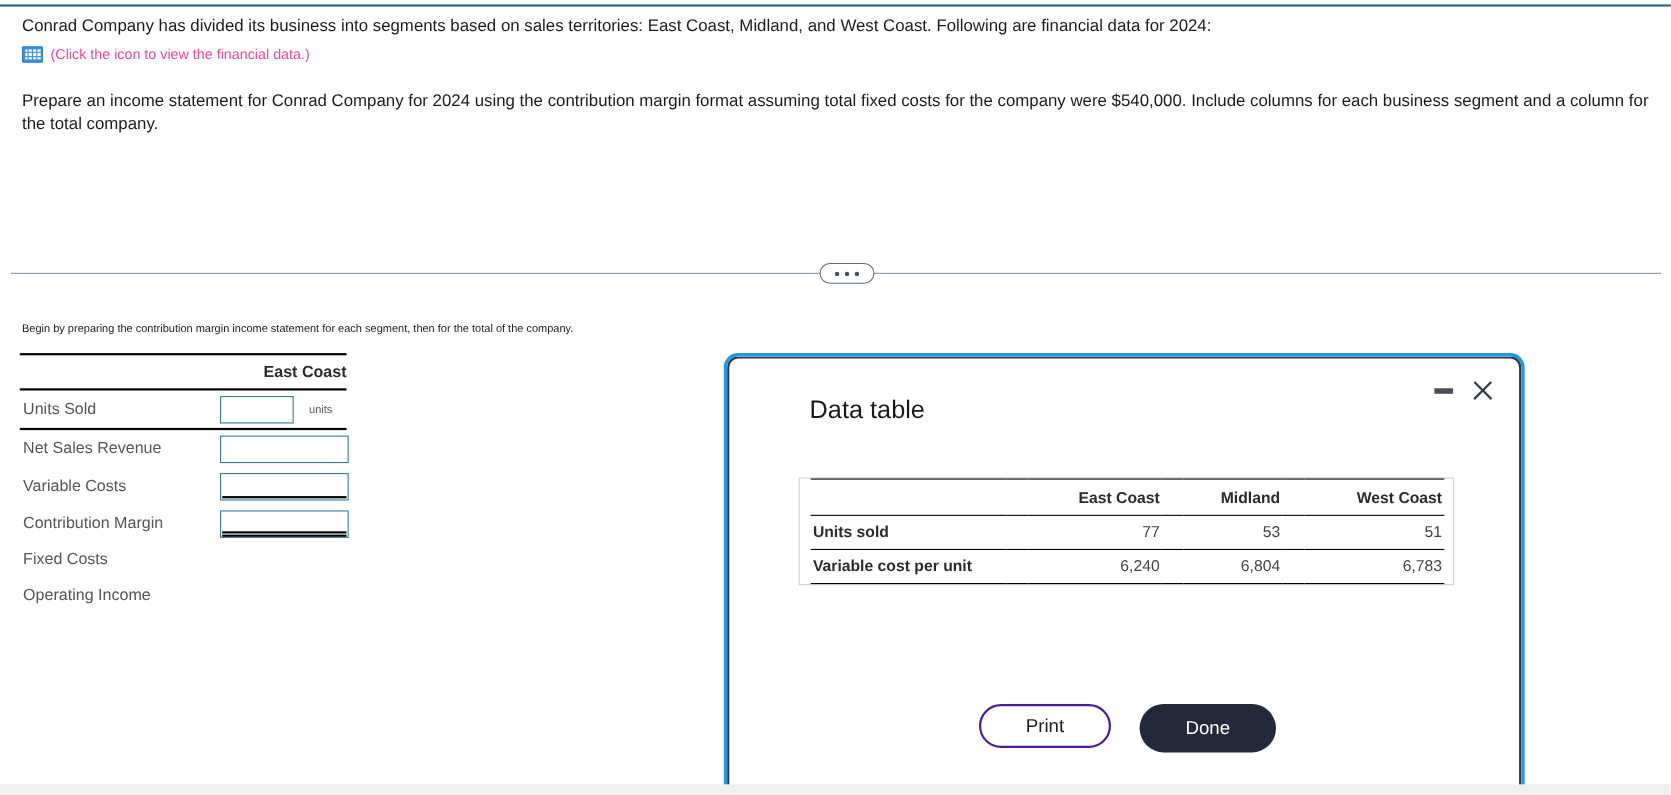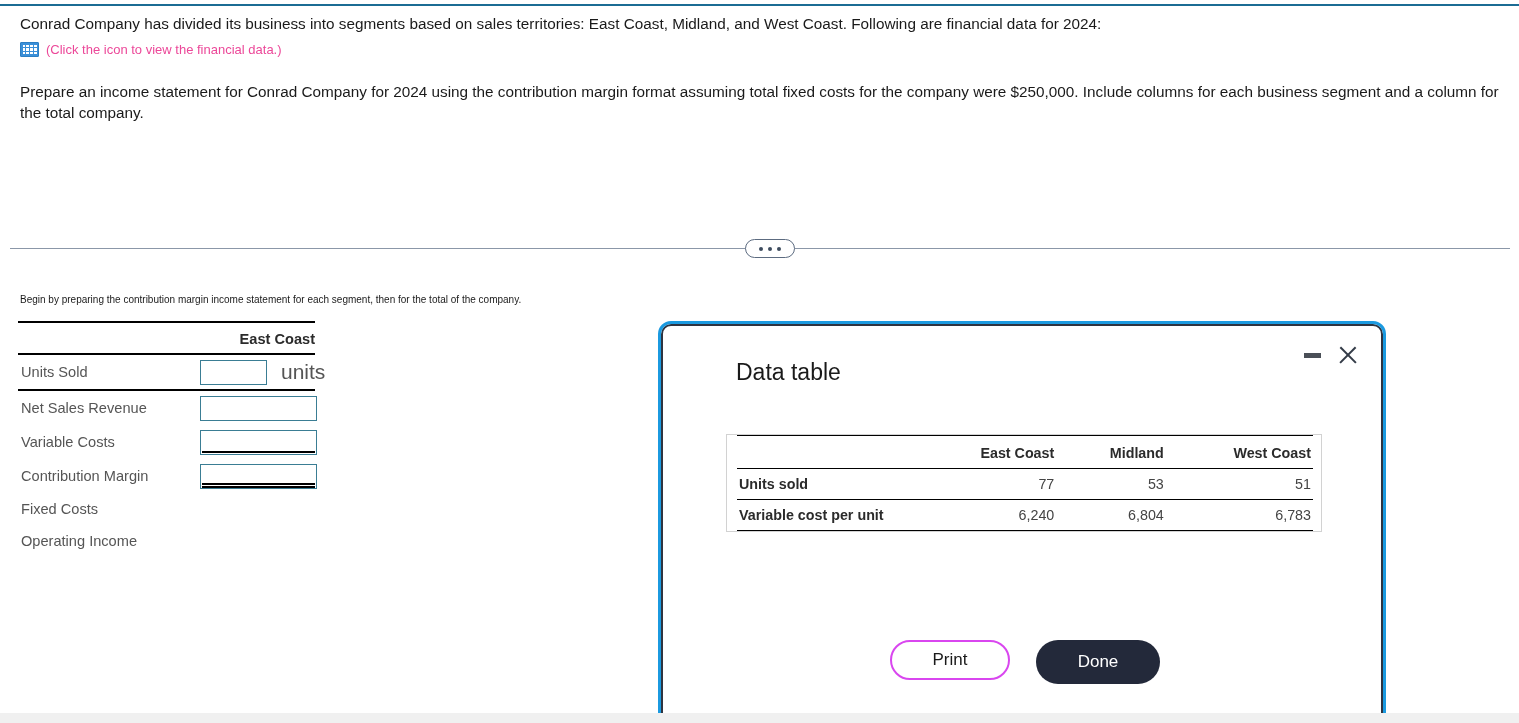--- a/index.html
+++ b/index.html
@@ -157,21 +157,21 @@
   }
   .ws-cell { position: relative; }
   .ws-input {
     border: 1px solid #3a7d94;
     background: #ffffff;
     height: 25px;
   }
   .ws-input.narrow { width: 67px; }
   .ws-input.wide   { width: 117px; }
   .ws-units {
-    font-size: 21px;
+    font-size: 10px;
     color: #555555;
     margin-left: 14px;
   }
   .sub-underline {
     position: absolute;
     left: 2px; bottom: 2px;
     width: 113px; height: 2px;
     background: #000000;
   }
   .dbl-underline {
@@ -284,21 +284,21 @@
   .dlg-actions {
     position: absolute;
     left: 0; top: 316px;
     width: 728px;
     display: flex;
     justify-content: center;
     gap: 26px;
   }
   .btn-print {
     width: 120px; height: 40px;
-    border: 2px solid #d946ef;
+    border: 2px solid #4c1d95;
     border-radius: 21px;
     background: #ffffff;
     color: #1a1a1a;
     font-size: 17px;
     font-family: "Liberation Sans", sans-serif;
     cursor: pointer;
   }
   .btn-done {
     width: 124px; height: 44px;
     border: none;
@@ -337,21 +337,21 @@
           <i></i>
           <i></i>
           <i></i>
           <i></i>
           <i></i>
           <i></i>
           <i></i>
       </span>
       <span class="icon-caption">(Click the icon to view the financial data.)</span>
     </div>
-    <div class="prompt-para">Prepare an income statement for Conrad Company for 2024 using the contribution margin format assuming total fixed costs for the company were $250,000. Include columns for each business segment and a column for the total company.</div>
+    <div class="prompt-para">Prepare an income statement for Conrad Company for 2024 using the contribution margin format assuming total fixed costs for the company were $540,000. Include columns for each business segment and a column for the total company.</div>
   </div>
 
   <div class="divider-wrap">
     <div class="divider-line"></div>
     <div class="dots-pill">
       <span></span>
       <span></span>
       <span></span>
     </div>
   </div>

